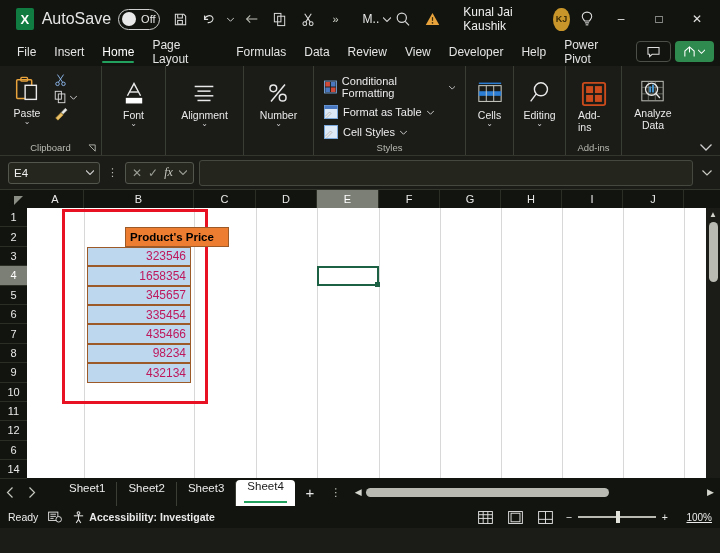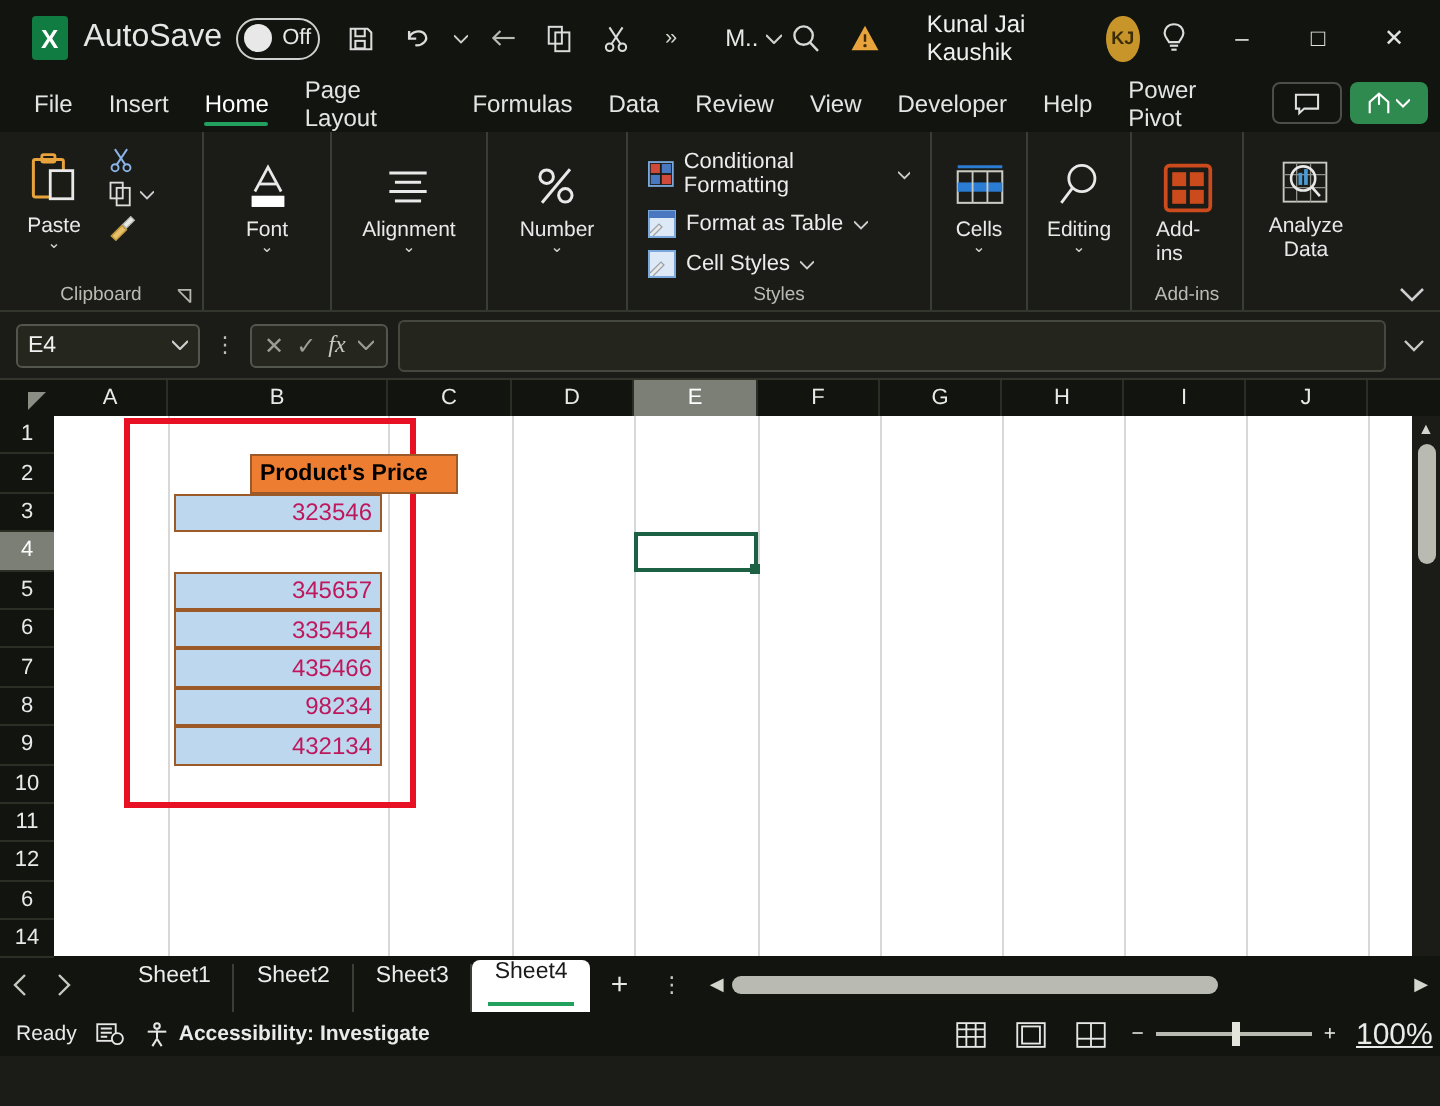--- a/index.html
+++ b/index.html
@@ -295,21 +295,21 @@
     align-items: center; justify-content: center; color: #e6e6e6;
   }
   .zoomrow { display: flex; align-items: center; gap: 6px; }
   .ztrack {
     width: 78px; height: 2px; background: #b9bbb2; position: relative;
   }
   .zthumb {
     position: absolute; left: 38px; top: -5px;
     width: 4px; height: 12px; background: #e3e5dc;
   }
-  .zpct { width: 34px; text-align: right; font-size: 15px; text-decoration: underline; }
+  .zpct { width: 34px; text-align: right; font-size: 10px; text-decoration: underline; }
   svg { display: block; }
 </style>
 </head>
 <body>
 
 <div class="titlebar">
   <div class="xl-logo">
     <span>X</span>
   </div>
   <span class="autosave-label">AutoSave</span>
@@ -806,20 +806,23 @@
       <div class="vline" style="left:657px;"></div>
 
       <div class="redbox" style="left:35px;top:1px;width:146px;height:195px;"></div>
 
       <div class="table-hdr" style="left:60px;top:19.4px;width:104px;height:19.4px;">
         <span>Product's Price</span>
       </div>
 
       <div class="table-cell" style="left:60px;top:38.8px;width:104px;height:19.4px;">
         <span>323546</span>
+      </div>
+      <div class="table-cell" style="left:60px;top:58.2px;width:104px;height:19.4px;">
+        <span>1658354</span>
       </div>
       <div class="table-cell" style="left:60px;top:77.6px;width:104px;height:19.4px;">
         <span>345657</span>
       </div>
       <div class="table-cell" style="left:60px;top:97px;width:104px;height:19.4px;">
         <span>335454</span>
       </div>
       <div class="table-cell" style="left:60px;top:116.4px;width:104px;height:19.4px;">
         <span>435466</span>
       </div>

